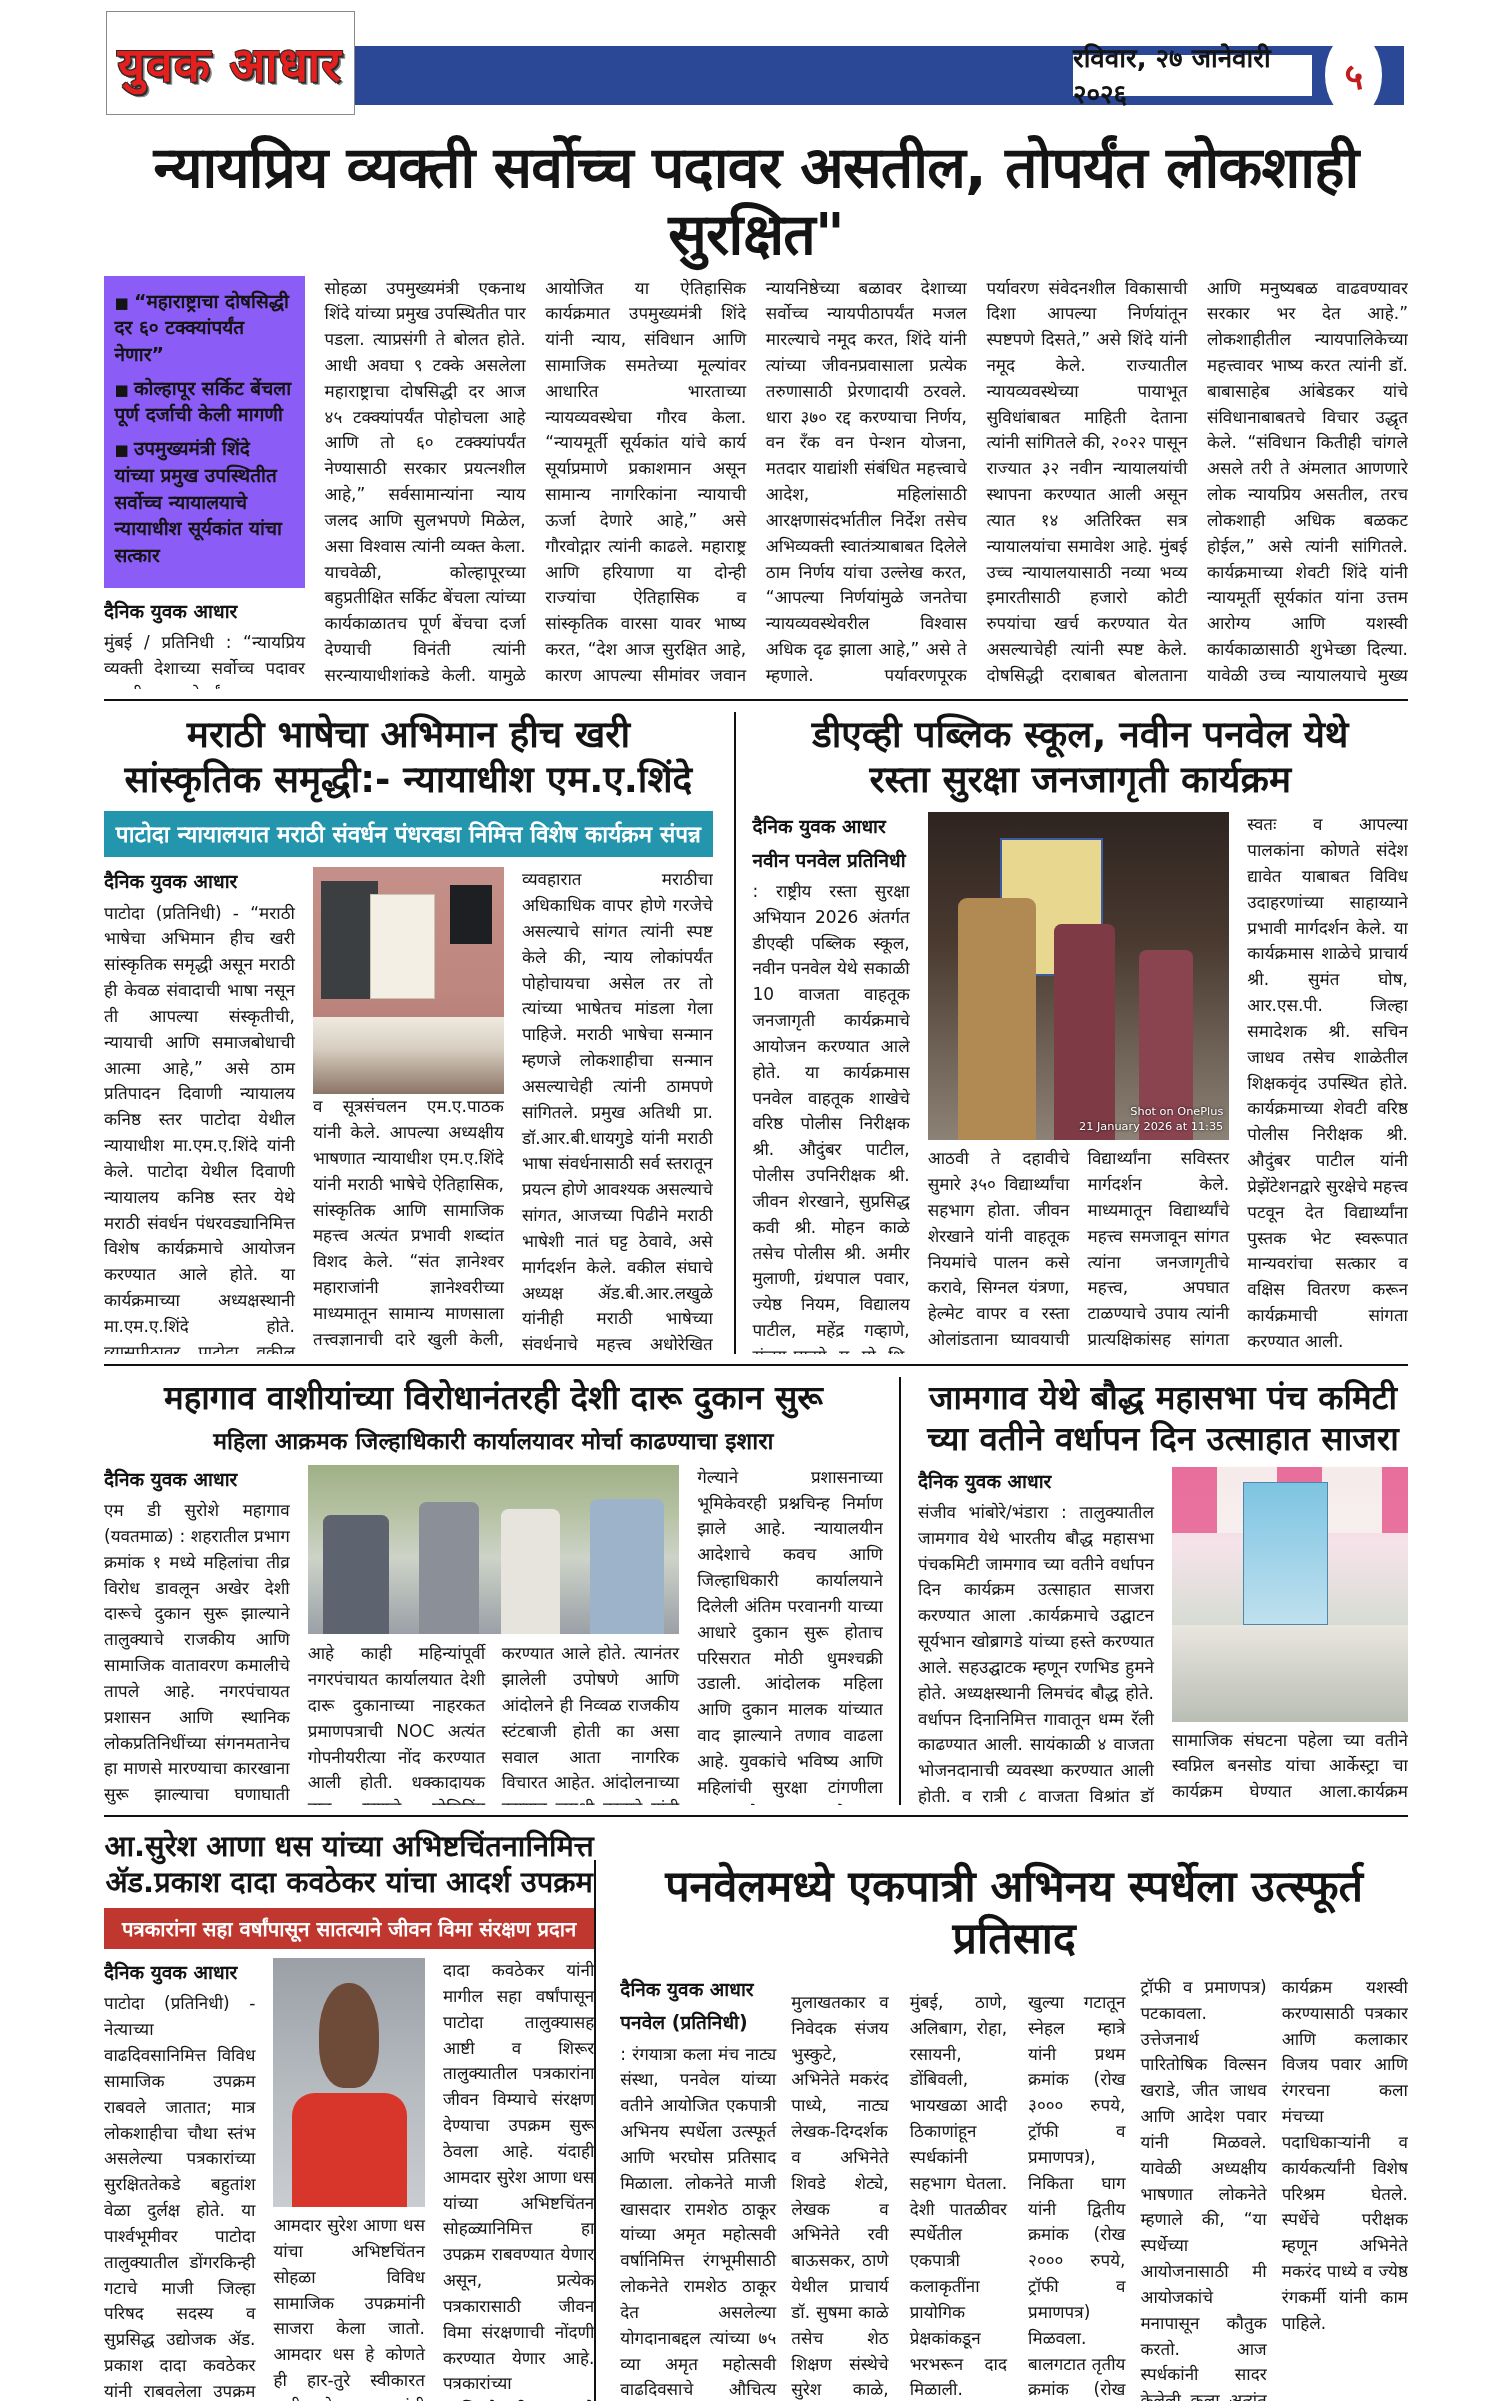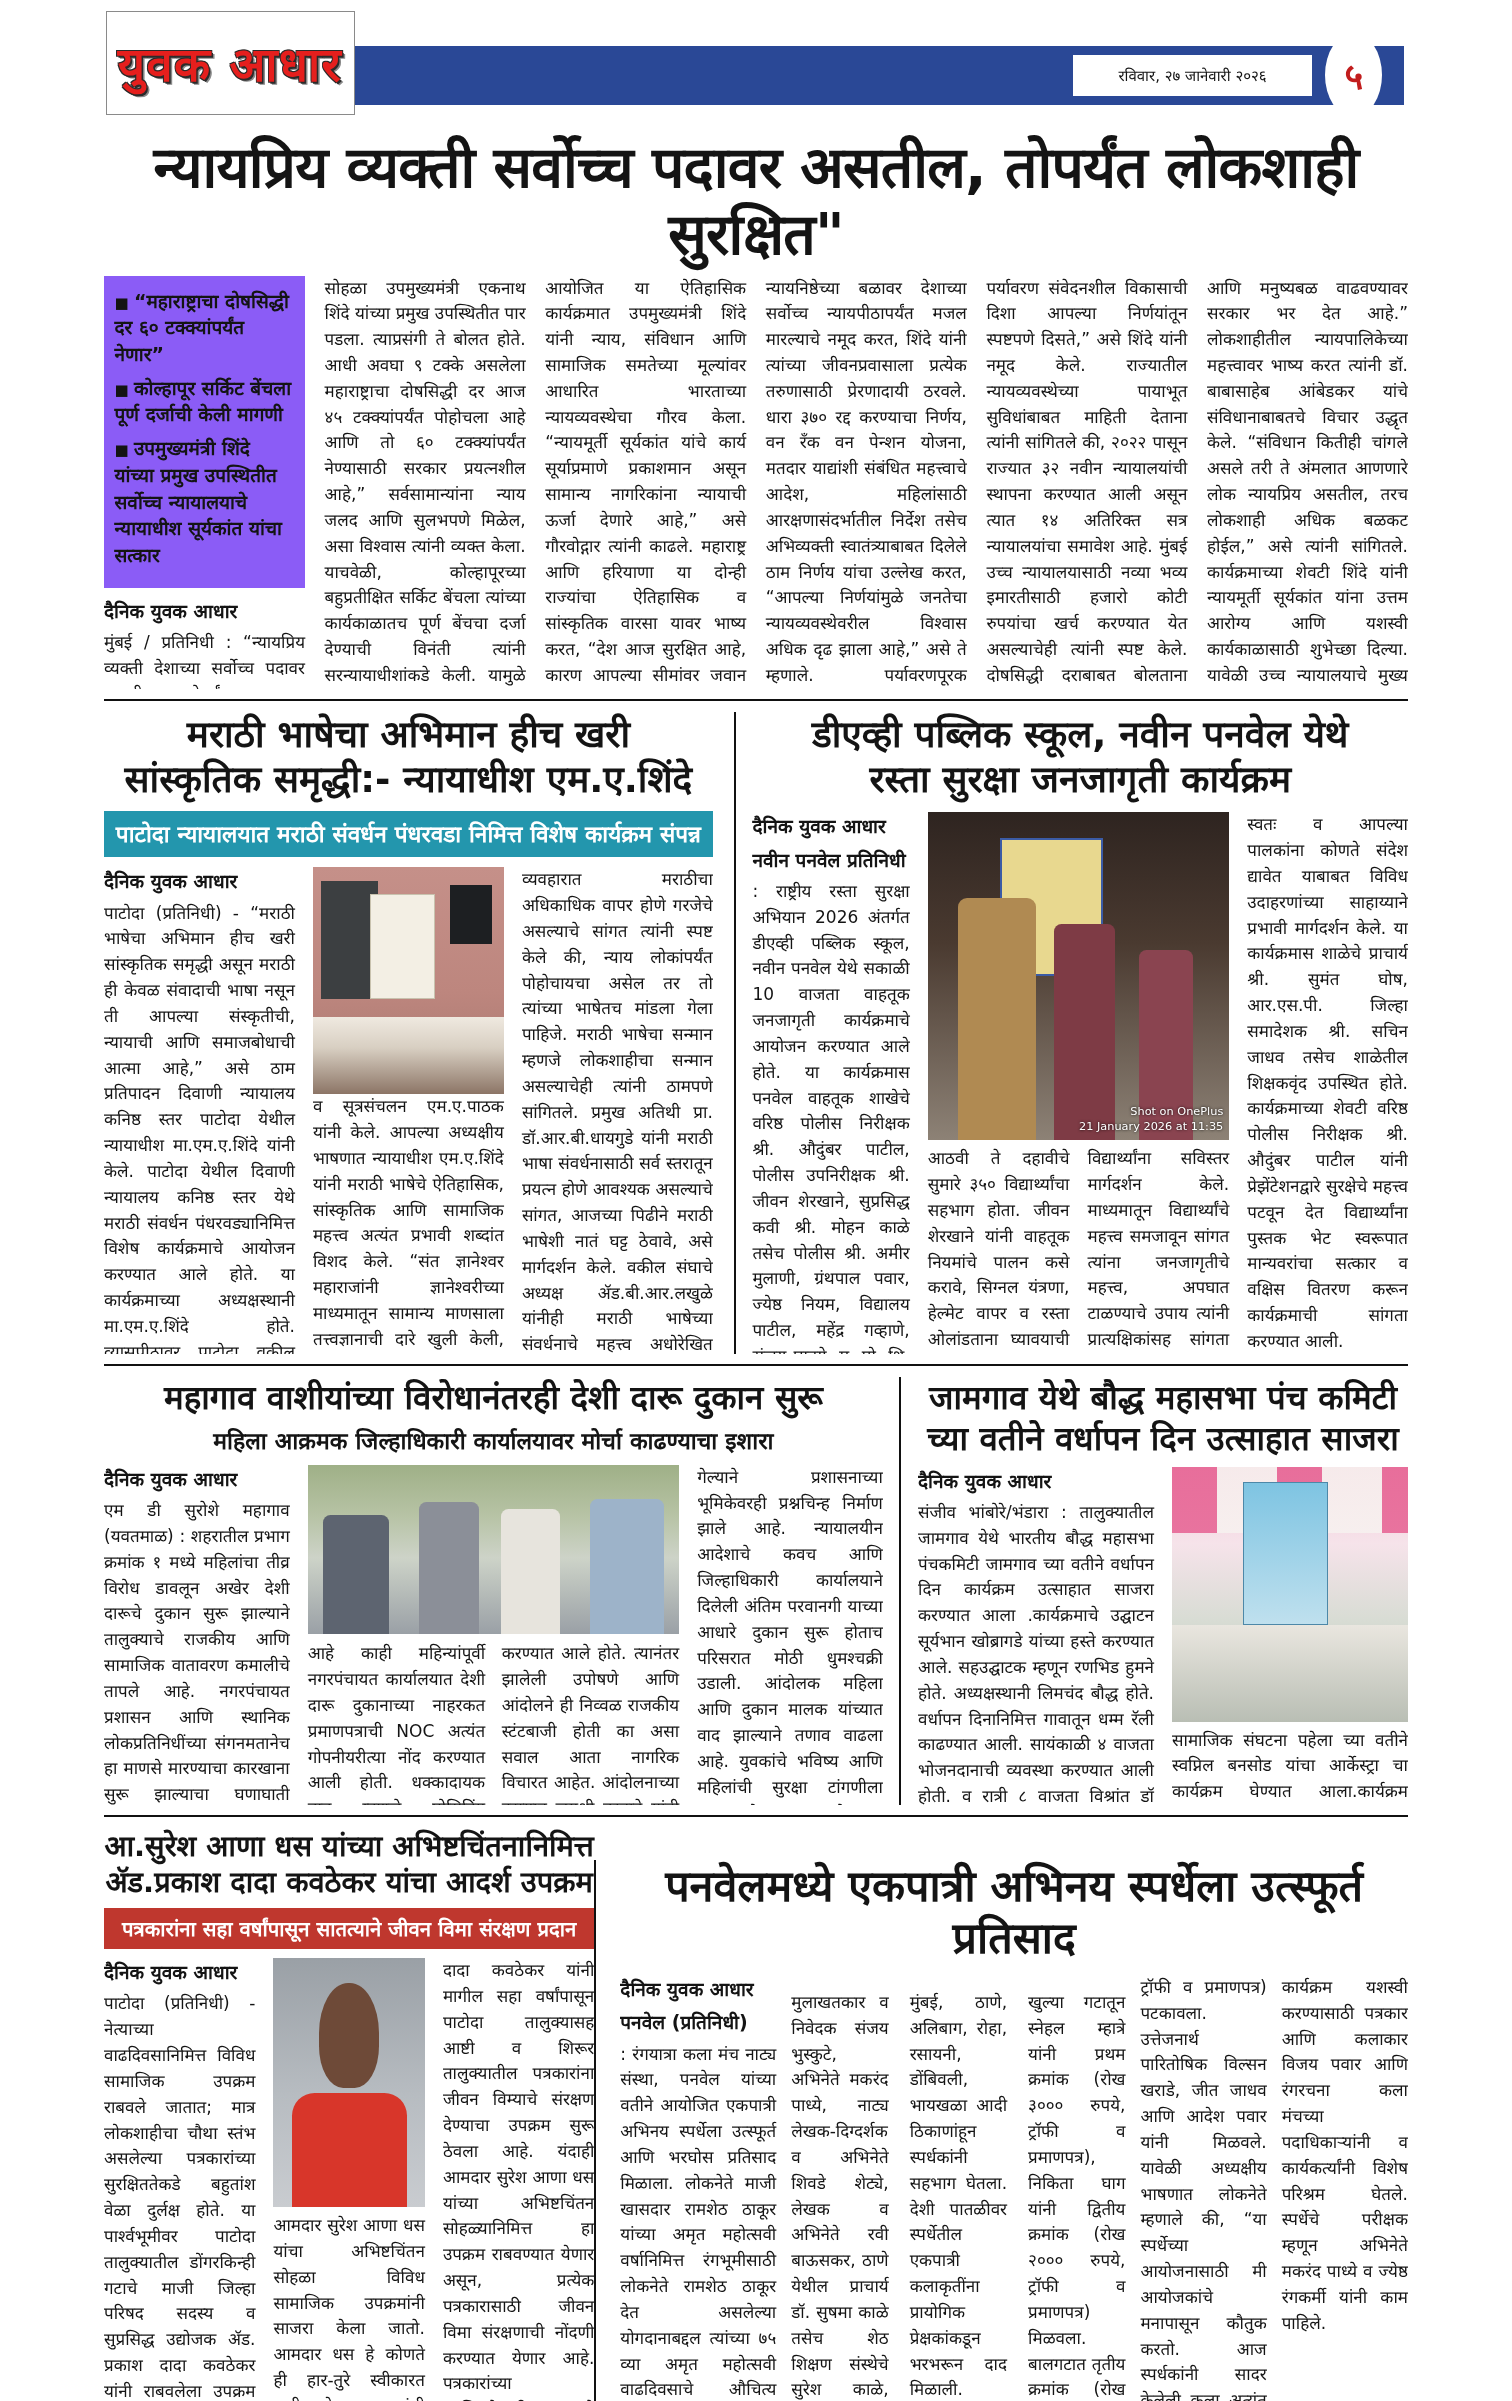--- a/index.html
+++ b/index.html
@@ -6,21 +6,21 @@
   html,body { background:#ffffff; }
   body { font-family:"DejaVu Sans", sans-serif; color:#141414; }
   .page { width:1368px; height:2401px; margin:0 auto; background:#fff; padding:7.5px 32px 0 32px; overflow:hidden; position:relative; }
 
   
   .masthead { position:relative; height:114px; }
   .mast-bar { position:absolute; left:1.5px; right:4.5px; top:38px; height:59px; background:#2a4896; }
   .logo-box { position:absolute; left:1.5px; top:3px; width:249px; height:104px; background:#fff; border:0.8px solid #8a8a8a; display:flex; align-items:center; justify-content:center; }
   .logo-text { font-size:47px; font-weight:900; color:#e51f1d; letter-spacing:1.5px;
     text-shadow:1.5px 1.5px 0 #2b2b2b, -0.8px -0.8px 0 #2b2b2b, 0.8px -0.8px 0 #2b2b2b, -0.8px 0.8px 0 #2b2b2b, 3px 3px 0 #8a8a8a; }
-  .date-box { position:absolute; right:96px; top:47px; width:239px; height:41px; background:#fff; display:flex; align-items:center; justify-content:center; font-weight:normal; font-size:15px; }
+  .date-box { position:absolute; right:96px; top:47px; width:239px; height:41px; background:#fff; display:flex; align-items:center; justify-content:center; font-weight:bold; font-size:26px; }
   .page-oval { position:absolute; right:25.6px; top:25.6px; width:57px; height:84px; background:#fff; border-radius:50%; display:flex; align-items:center; justify-content:center; font-size:36px; font-weight:900; color:#c21d1d; }
 
   
   .rule { border:none; border-top:2.3px solid #111; margin:10.5px 0; }
   .credit { font-weight:bold; font-size:19px; margin-bottom:4.5px; }
   .body-text { font-size:17px; line-height:1.52; text-align:justify; }
   .cols { display:flex; gap:19.6px; overflow:hidden; }
   .col { flex:1; min-width:0; }
   .headline-xl { font-size:57px; font-weight:900; text-align:center; line-height:1.18; letter-spacing:-0.8px; margin:12px 0 7.5px 0; }
   .headline-lg { font-size:37px; font-weight:900; text-align:center; line-height:1.22; }

